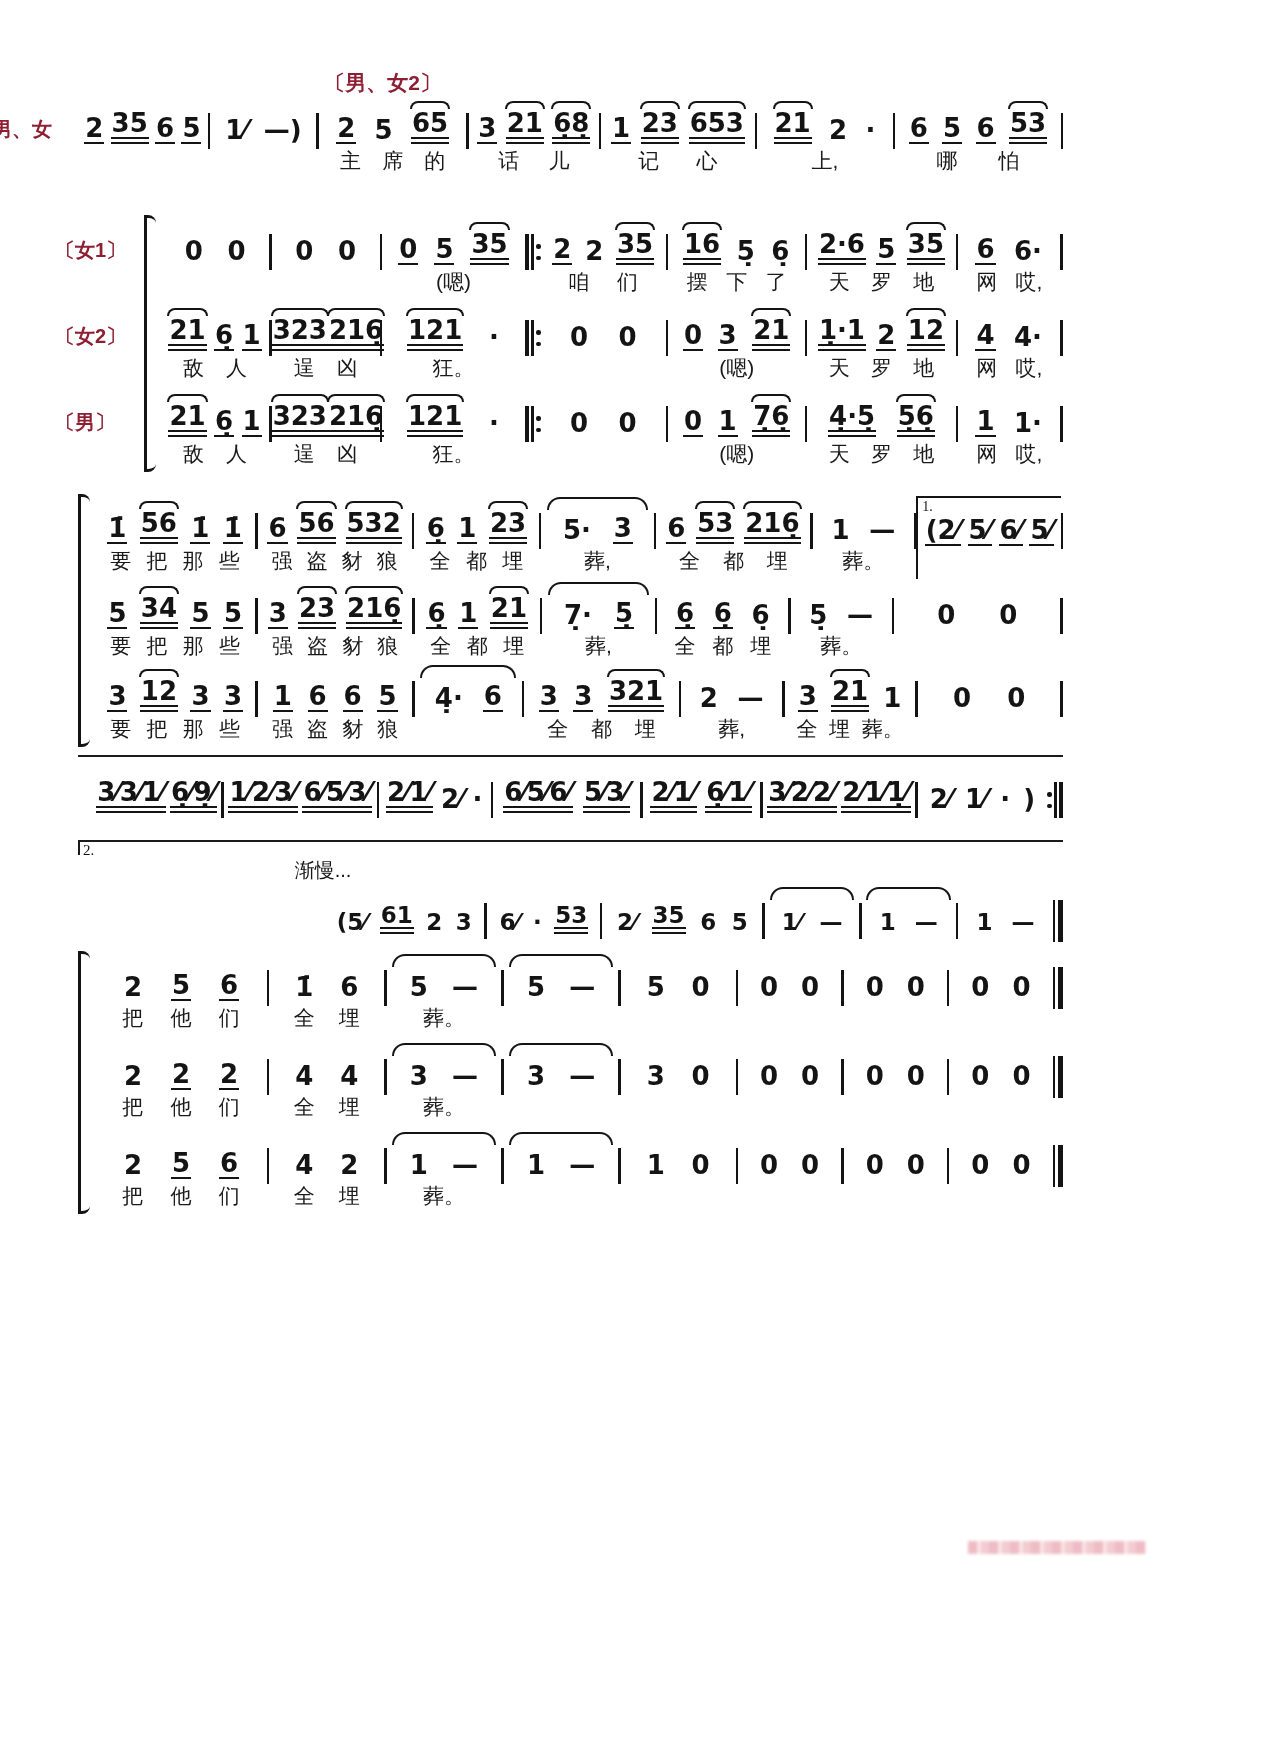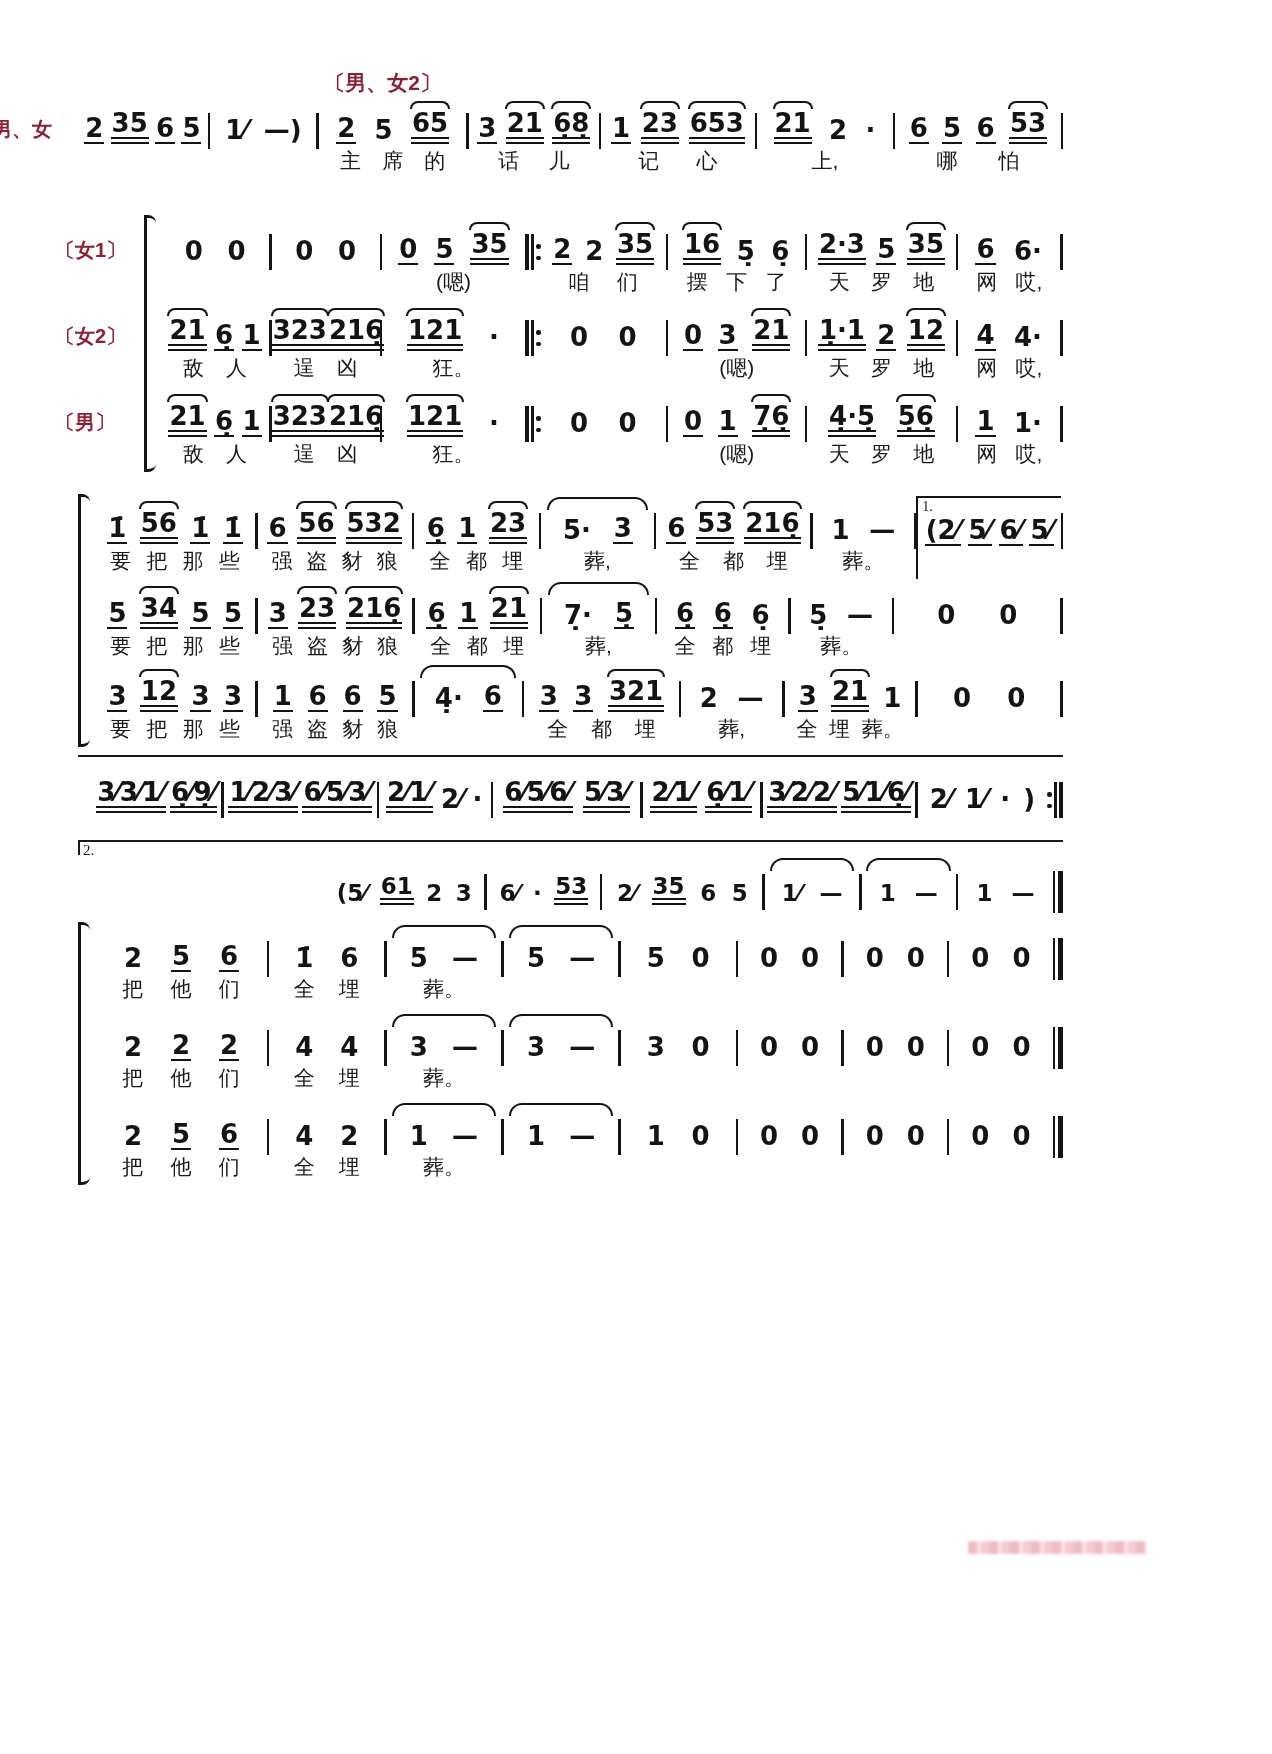--- a/index.html
+++ b/index.html
@@ -227,21 +227,21 @@
               <span>摆</span>
               <span>下</span>
               <span>了</span>
             </div>
           </div>
           <div class="bar">
             <i class="bl" style="width: 2.5px;"></i>
           </div>
           <div class="measure" style="flex: 1.3 1 0%;">
             <div class="m-notes">
-              <span class="note u2">2·3</span>
+              <span class="note u2">2·6</span>
               <span class="note u1">5</span>
               <span class="note arc u2">35</span>
             </div>
             <div class="m-lyr">
               <span>天</span>
               <span>罗</span>
               <span>地</span>
             </div>
           </div>
           <div class="bar">
@@ -806,21 +806,21 @@
               <span class="note u2">2⁄1⁄</span>
               <span class="note u2">6̣⁄1⁄</span>
             </div>
           </div>
           <div class="bar">
             <i class="bl" style="width: 2.5px;"></i>
           </div>
           <div class="measure" style="flex: 1.3 1 0%;">
             <div class="m-notes">
               <span class="note u2">3⁄2⁄2⁄</span>
-              <span class="note u2">5⁄1⁄6̣⁄</span>
+              <span class="note u2">2⁄1⁄1̣⁄</span>
             </div>
           </div>
           <div class="bar">
             <i class="bl" style="width: 2.5px;"></i>
           </div>
           <div class="measure" style="flex: 1.1 1 0%;">
             <div class="m-notes">
               <span class="note">2⁄</span>
               <span class="note">1⁄</span>
               <span class="note">·</span>
@@ -834,20 +834,21 @@
             </span>
             <i class="bl" style="width: 2.5px;"></i>
             <i class="bl" style="width: 4px;"></i>
           </div>
         </div>
       </div>
 
     <div class="volta2">
       <span class="v2label">2.</span>
     </div>
+    <div class="tempo">渐慢...</div>
 
     <div class="melody small" id="melody">
         <div class="srow noLyr small">
           <div class="measure" style="flex: 1.7 1 0%;">
             <div class="m-notes">
               <span class="note">(5⁄</span>
               <span class="note u2">61</span>
               <span class="note">2</span>
               <span class="note">3</span>
             </div>

